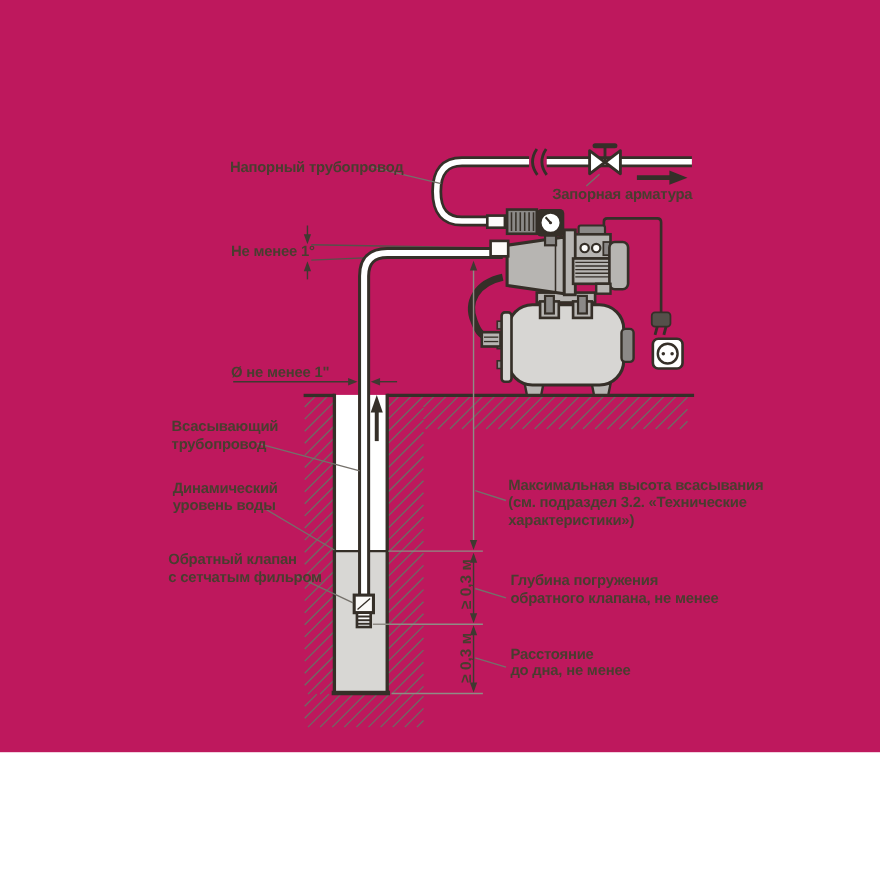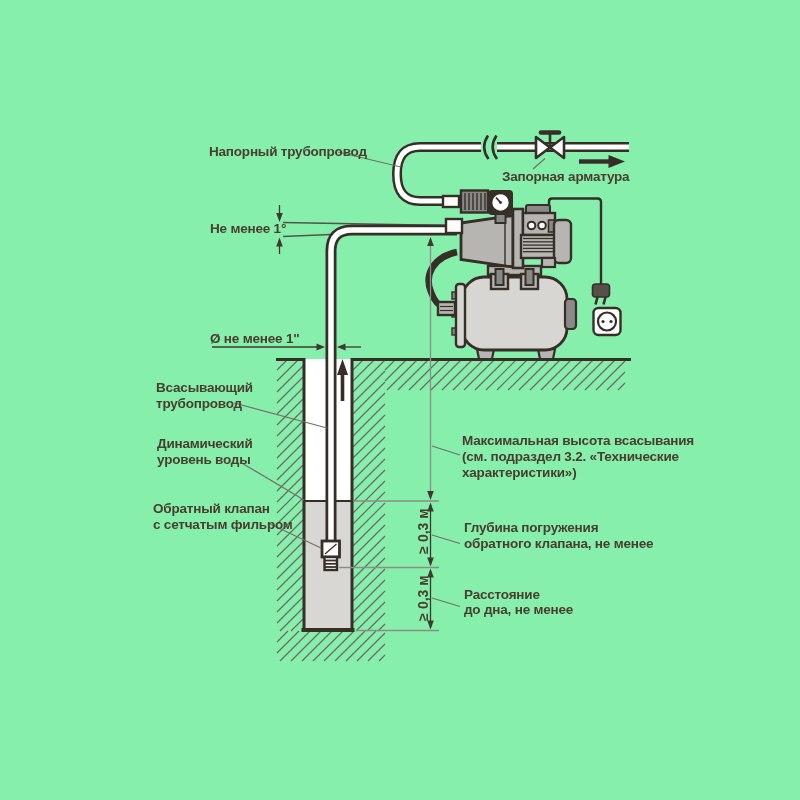--- a/index.html
+++ b/index.html
@@ -1,16 +1,16 @@
 <!DOCTYPE html>
 <html><head>
 <meta charset="utf-8">
 <style>
   html,body{margin:0;padding:0;background:#ffffff;}
-  .canvas{position:relative;width:800px;height:800px;background:#86efac;overflow:hidden;}
+  .canvas{position:relative;width:800px;height:684px;background:#be185d;overflow:hidden;}
   svg{display:block;}
   .lbl{font:700 13.5px "Liberation Sans","DejaVu Sans",sans-serif;fill:#493d2f;letter-spacing:-0.2px;}
   .dimlbl{font:700 14px "Liberation Sans","DejaVu Sans",sans-serif;fill:#493d2f;}
 </style>
 </head>
 <body>
 
 <div class="canvas">
 <svg width="800" height="800" viewBox="0 0 800 800">
 

